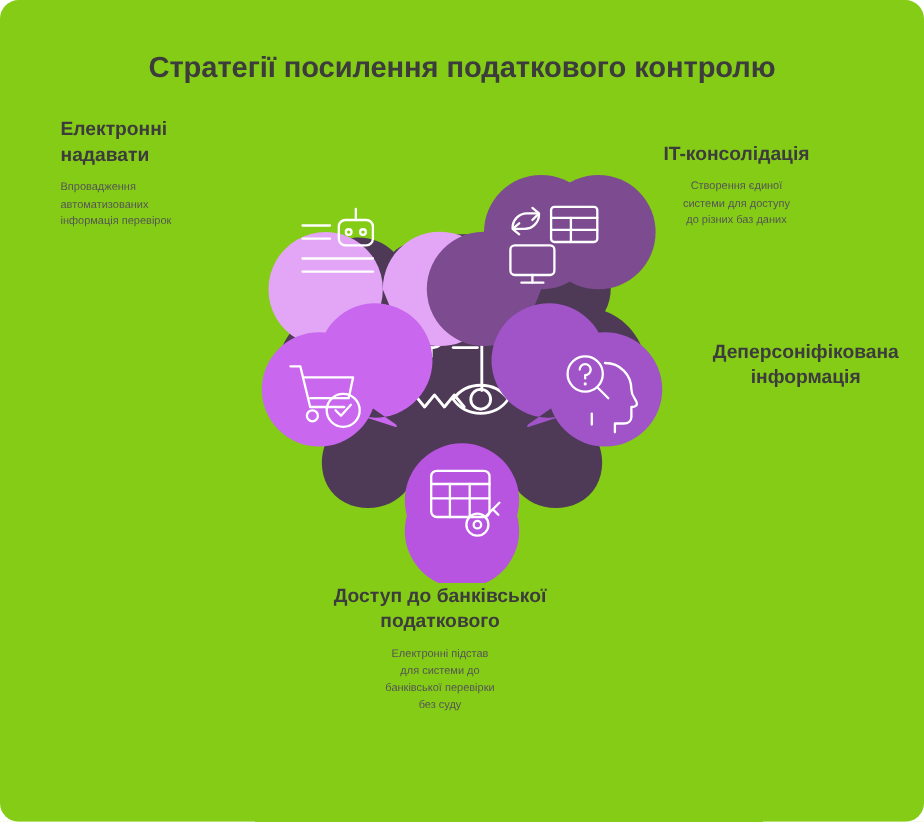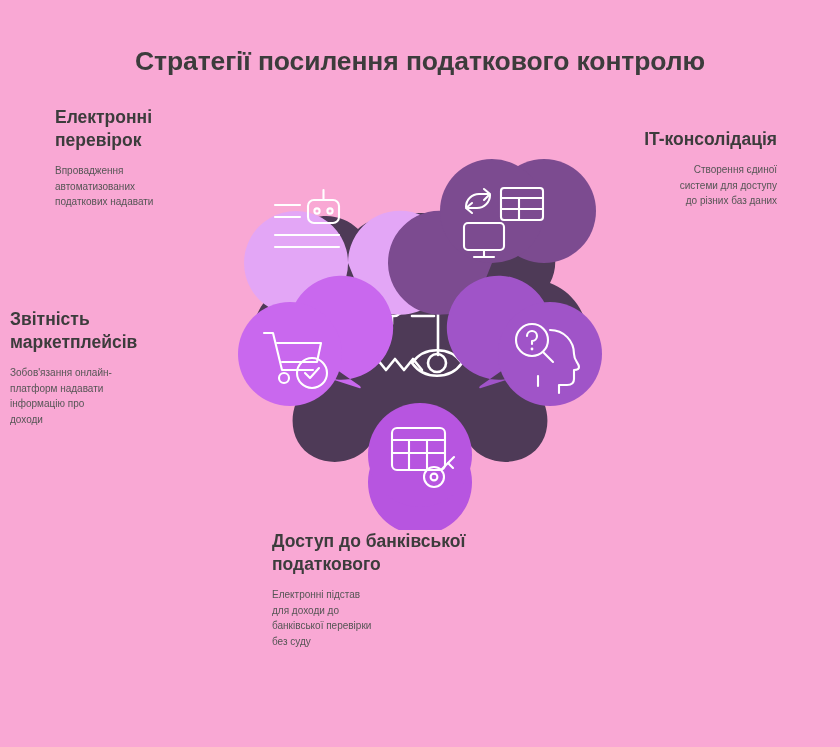--- a/index.html
+++ b/index.html
@@ -2,21 +2,21 @@
 <html><head>
 <meta charset="utf-8">
 <style>
   * { box-sizing: border-box; margin: 0; padding: 0; }
   html, body {
     width: 840px; height: 747px;
     background: #ffffff;
     font-family: "Liberation Sans", sans-serif;
     overflow: hidden;
   }
-  #stage { position: relative; width: 840px; height: 747px; background: #f9a8d4; }
+  #stage { position: relative; width: 840px; height: 747px; background: #84cc16; border-radius: 17px; }
 
   
   .page-title {
     position: absolute;
     top: 46px; left: 0; width: 840px;
     text-align: center;
     font-size: 26.5px;
     font-weight: bold;
     color: #3c3c3c;
     letter-spacing: -0.1px;
@@ -30,22 +30,22 @@
     color: #3c3c3c;
     line-height: 1.32;
   }
   .block .b-body {
     font-size: 10px;
     color: #555555;
     line-height: 1.55;
     margin-top: 11px;
   }
   .align-right { text-align: left; }
-  .align-left  { text-align: right; }
-  .align-center{ }
+  .align-left  { text-align: center; }
+  .align-center{ text-align: center; }
 
   #blk-electronic { top: 106px; left: 55px;  width: 205px; }
   #blk-it         { top: 128px; left: 562px; width: 215px; }
   #blk-market     { top: 308px; left: 10px;  width: 182px; }
   #blk-deperson   { top: 308px; left: 625px; width: 215px; }
   #blk-bank       { top: 530px; left: 272px; width: 256px; }
 
   
   #diagram {
     position: absolute;
@@ -78,64 +78,56 @@
 </head>
 <body>
 
 <div id="stage">
 
   <div class="page-title">Стратегії посилення податкового контролю</div>
 
   <div class="block align-right" id="blk-electronic">
     <div class="b-title">
       <span>Електронні</span><br>
-      <span>перевірок</span>
+      <span>надавати</span>
     </div>
     <div class="b-body">
       <span>Впровадження</span><br>
       <span>автоматизованих</span><br>
-      <span>податкових надавати</span>
+      <span>інформація перевірок</span>
     </div>
   </div>
 
   <div class="block align-left" id="blk-it">
     <div class="b-title">
       <span>IT-консолідація</span>
     </div>
     <div class="b-body">
       <span>Створення єдиної</span><br>
       <span>системи для доступу</span><br>
       <span>до різних баз даних</span>
     </div>
   </div>
 
-  <div class="block align-right" id="blk-market">
+
+  <div class="block align-left" id="blk-deperson">
     <div class="b-title">
-      <span>Звітність</span><br>
-      <span>маркетплейсів</span>
-    </div>
-    <div class="b-body">
-      <span>Зобов'язання онлайн-</span><br>
-      <span>платформ надавати</span><br>
-      <span>інформацію про</span><br>
-      <span>доходи</span>
-    </div>
-  </div>
-
-  <div class="block align-left" id="blk-deperson">
+      <span>Деперсоніфікована</span><br>
+      <span>інформація</span>
+    </div>
   </div>
 
   <div class="block align-center" id="blk-bank">
     <div class="b-title">
       <span>Доступ до банківської</span><br>
       <span>податкового</span>
     </div>
     <div class="b-body">
       <span>Електронні підстав</span><br>
-      <span>для доходи до</span><br>
+      <span>для системи до</span><br>
       <span>банківської перевірки</span><br>
       <span>без суду</span>
     </div>
   </div>
 
   <div id="diagram">
     <svg viewBox="0 0 400 375" xmlns="http://www.w3.org/2000/svg">
 
       <g>
         <path class="hub-fill" d="

